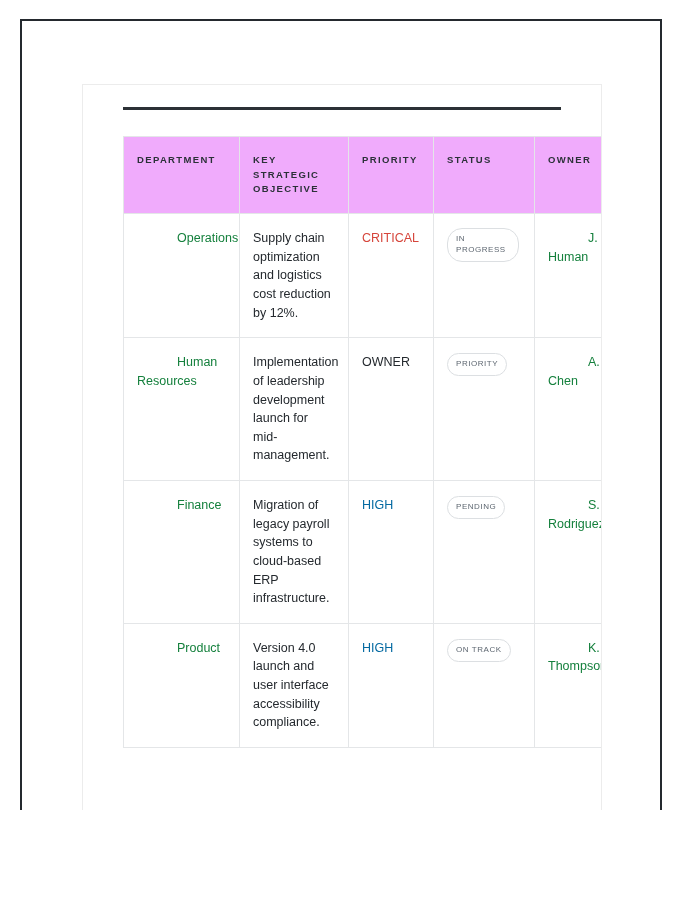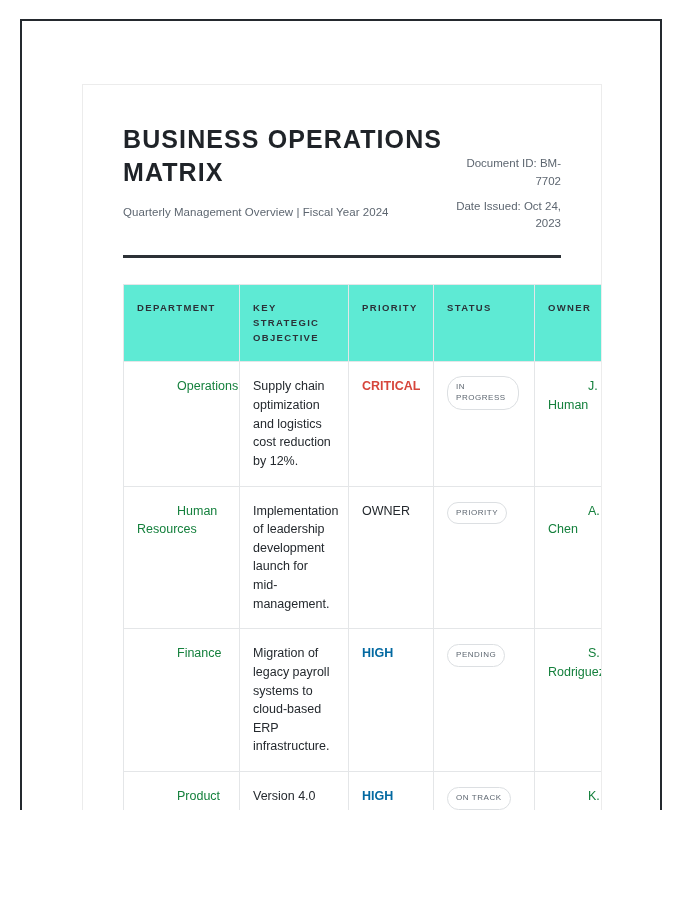--- a/index.html
+++ b/index.html
@@ -105,21 +105,21 @@
   table.matrix th,
   table.matrix td {
     border-right: 1px solid #e4e6e8;
     border-bottom: 1px solid #e4e6e8;
     vertical-align: top;
     text-align: left;
     padding: 14px 13px 16px 13px;
     box-sizing: border-box;
   }
   table.matrix thead th {
-    background: #5eead4;
+    background: #f0abfc;
     font-size: 9.5px;
     font-weight: bold;
     letter-spacing: 1.35px;
     color: #2b3138;
     text-transform: uppercase;
     line-height: 1.55;
     padding-top: 16px;
     padding-bottom: 16px;
   }
   col.c-dept   { width: 116px; }
@@ -135,21 +135,21 @@
     line-height: 1.25;
     margin-left: 40px;
   }
   .cell-objective {
     font-size: 12.5px;
     color: #24292e;
     line-height: 1.25;
   }
   .priority {
     font-size: 12.5px;
-    font-weight: bold;
+    font-weight: normal;
     line-height: 1.25;
   }
   .priority.high     { color: #0369a1; }
   .priority.critical { color: #d6453b; }
   .priority.medium   { color: #24292e; font-weight: normal; }
 
   .status-badge {
     display: inline-block;
     border: 1px solid #dcdfe2;
     border-radius: 15px;
@@ -162,32 +162,20 @@
     max-width: 72px;
     box-sizing: border-box;
   }
 </style>
 </head>
 <body>
 
 <div id="viewport-frame">
   <div id="document-page">
 
-    <div class="doc-header">
-      <div class="header-flex">
-        <div class="header-left">
-          <h1 class="doc-title">BUSINESS OPERATIONS MATRIX</h1>
-          <div class="doc-subtitle">Quarterly Management Overview | Fiscal Year 2024</div>
-        </div>
-        <div class="header-right">
-          <div class="meta-line">Document ID: BM-7702</div>
-          <div class="meta-line">Date Issued: Oct 24, 2023</div>
-        </div>
-      </div>
-    </div>
 
     <div class="header-rule"></div>
 
     <div class="table-wrap">
       <table class="matrix">
         <colgroup>
           <col class="c-dept">
             <col class="c-obj">
             <col class="c-prio">
           <col class="c-status">

